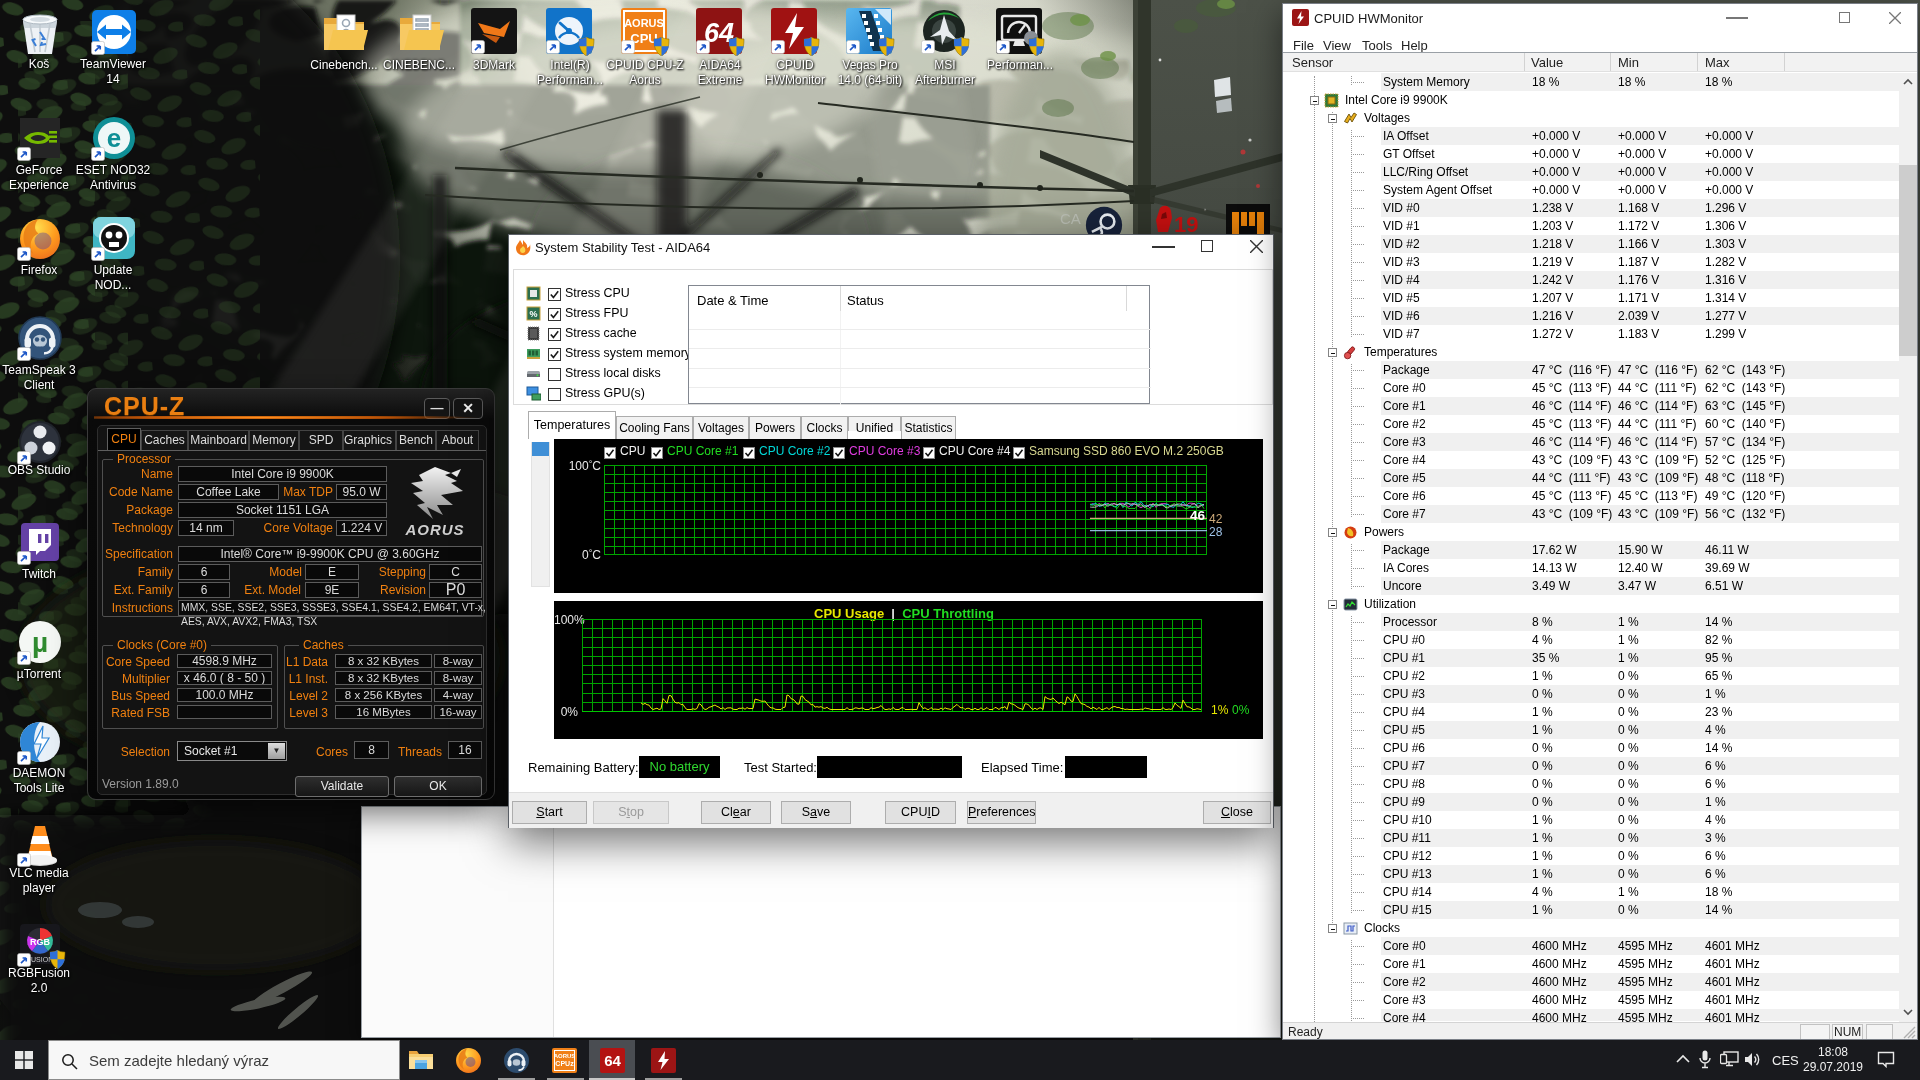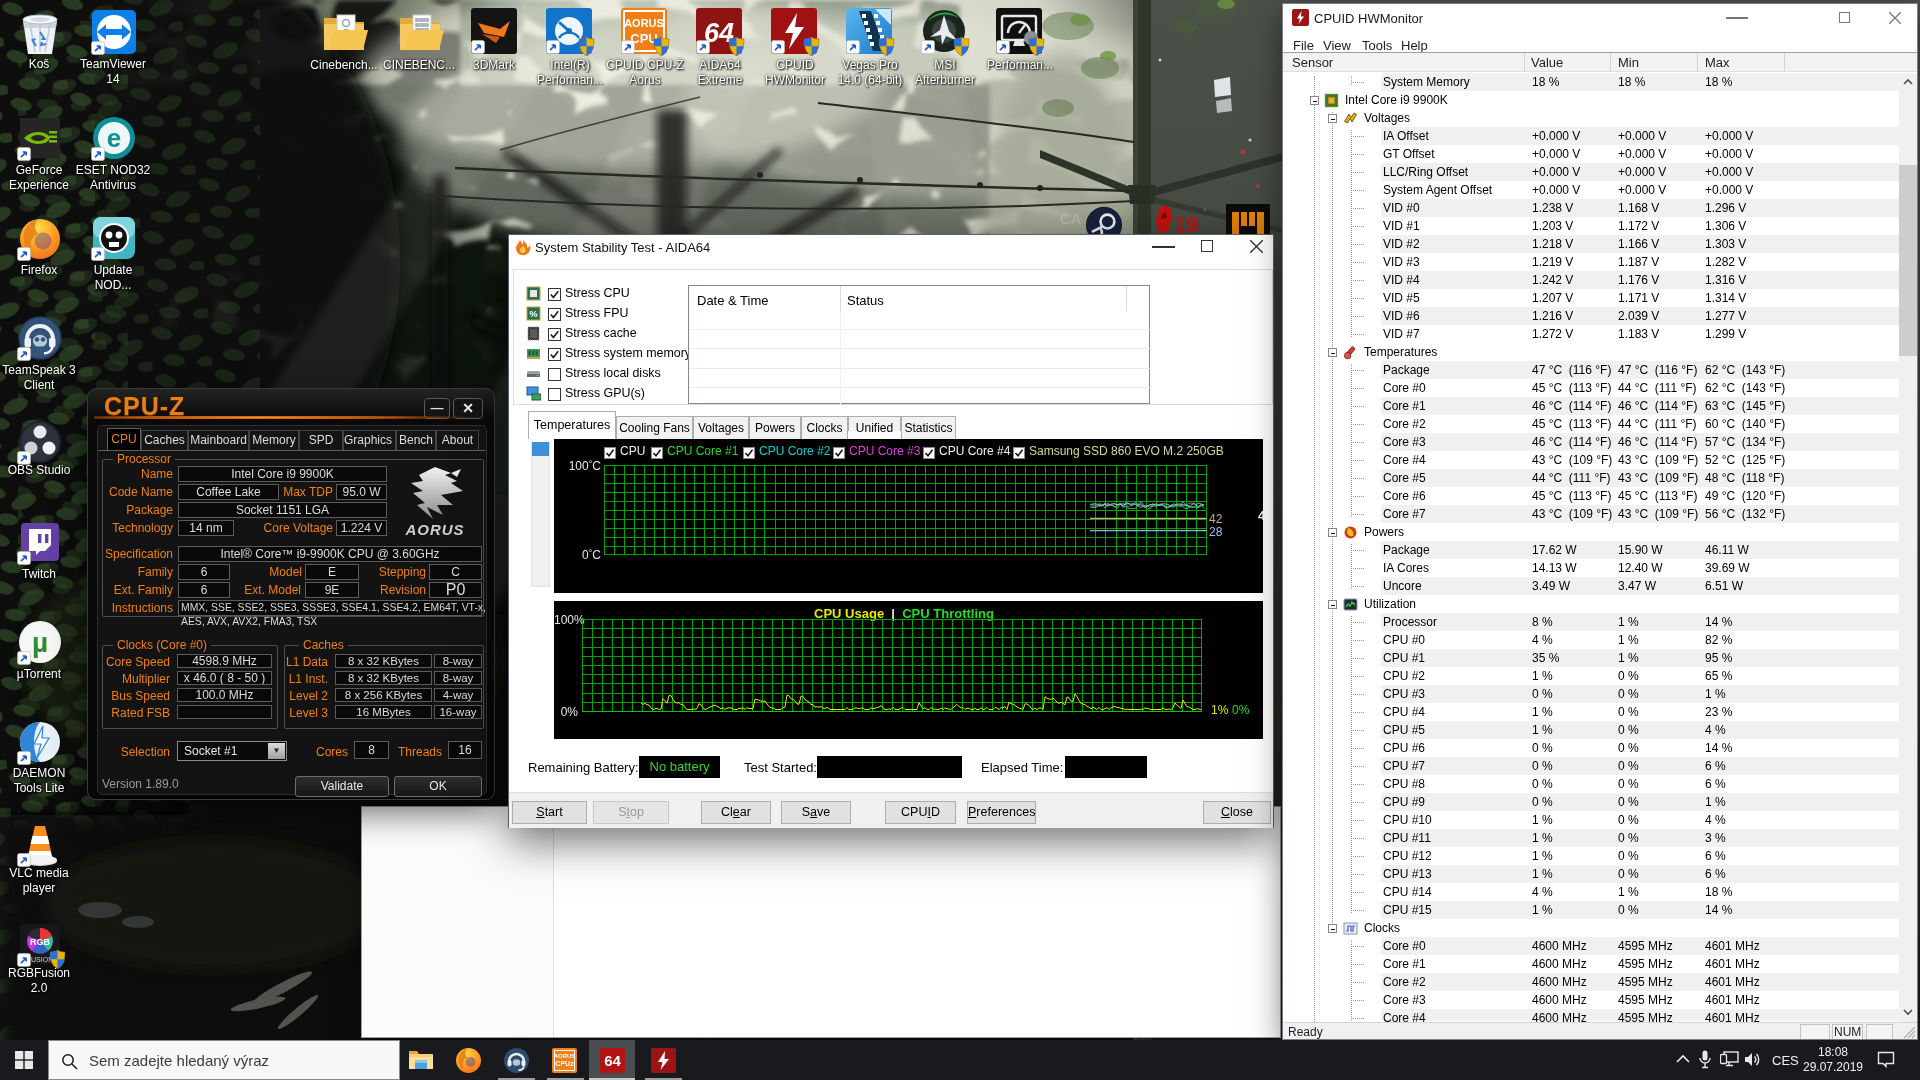--- a/index.html
+++ b/index.html
@@ -809,21 +809,21 @@
       <div class="abs" style="left:50px; top:26px; width:603px; height:90px;background-image:repeating-linear-gradient(to right, #00a400 0px, #00a400 1px, transparent 1px, transparent 10.03px),repeating-linear-gradient(to bottom, #00a400 0px, #00a400 1px, transparent 1px, transparent 8.95px);border-right:1px solid #00a400; border-bottom:1px solid #00a400;"></div>
       <svg class="abs" style="left:0; top:0;" width="709" height="154" viewBox="0 0 709 154">
         <polyline points="536.0,65.6 539.0,64.7 542.0,67.3 545.0,64.3 548.0,66.7 551.0,65.8 554.0,64.2 557.0,66.5 560.0,64.1 563.0,66.2 566.0,64.3 569.0,64.4 572.0,66.1 575.0,68.2 578.0,64.5 581.0,65.1 584.0,67.2 587.0,68.8 590.0,66.9 593.0,66.0 596.0,69.0 599.0,64.1 602.0,68.4 605.0,65.4 608.0,64.7 611.0,64.5 614.0,65.5 617.0,68.1 620.0,64.8 623.0,66.9 626.0,67.2 629.0,65.8 632.0,66.7 635.0,64.2 638.0,64.2 641.0,65.0 644.0,67.4 647.0,66.1 650.0,65.5" stroke="#e03ce0" stroke-width="0.9" fill="none"></polyline>
         <polyline points="536.0,66.0 539.0,65.2 542.0,64.2 545.0,67.4 548.0,66.8 551.0,63.9 554.0,66.0 557.0,65.7 560.0,67.9 563.0,67.0 566.0,64.1 569.0,68.6 572.0,63.1 575.0,65.0 578.0,67.1 581.0,63.3 584.0,65.4 587.0,62.6 590.0,66.6 593.0,67.2 596.0,66.0 599.0,67.9 602.0,64.3 605.0,66.7 608.0,66.1 611.0,66.0 614.0,65.2 617.0,67.7 620.0,68.3 623.0,65.3 626.0,66.6 629.0,62.7 632.0,66.8 635.0,66.4 638.0,68.7 641.0,67.6 644.0,64.1 647.0,64.8 650.0,66.6" stroke="#00d8d8" stroke-width="0.9" fill="none"></polyline>
         <polyline points="536.0,64.8 539.0,67.3 542.0,65.6 545.0,65.4 548.0,65.0 551.0,69.0 554.0,65.4 557.0,66.1 560.0,66.9 563.0,69.6 566.0,65.2 569.0,67.2 572.0,67.8 575.0,69.6 578.0,69.3 581.0,69.5 584.0,66.3 587.0,67.0 590.0,66.7 593.0,69.7 596.0,70.1 599.0,65.5 602.0,65.7 605.0,66.0 608.0,66.0 611.0,67.4 614.0,68.0 617.0,66.2 620.0,64.7 623.0,67.0 626.0,66.8 629.0,67.9 632.0,70.0 635.0,68.6 638.0,67.6 641.0,68.2 644.0,68.5 647.0,65.0 650.0,69.7" stroke="#22dd22" stroke-width="0.9" fill="none"></polyline>
         <polyline points="536.0,68.0 539.0,68.4 542.0,68.1 545.0,66.3 548.0,66.4 551.0,65.1 554.0,67.4 557.0,64.9 560.0,64.9 563.0,65.5 566.0,65.3 569.0,66.1 572.0,64.8 575.0,64.6 578.0,65.3 581.0,65.0 584.0,66.2 587.0,64.7 590.0,68.4 593.0,67.3 596.0,65.3 599.0,65.7 602.0,66.1 605.0,66.2 608.0,65.1 611.0,68.3 614.0,69.0 617.0,66.7 620.0,66.7 623.0,65.0 626.0,65.0 629.0,66.1 632.0,65.8 635.0,68.2 638.0,65.3 641.0,64.7 644.0,68.8 647.0,66.9 650.0,65.2" stroke="#cccccc" stroke-width="0.8" fill="none"></polyline>
         <line x1="536" y1="79.3" x2="653" y2="79.3" stroke="#cdaa7a" stroke-width="1.2"></line>
         <line x1="536" y1="91.6" x2="653" y2="91.6" stroke="#8fb8d8" stroke-width="1.2"></line>
       </svg>
       <div class="abs" style="left:655px; top:73px; font-size:12px; color:#cdaa7a;">42</div>
-      <div class="abs" style="left:704px; top:69px; font-size:13.5px; font-weight:bold; color:#fff;">46</div>
+      <div class="abs" style="left:636px; top:69px; font-size:13.5px; font-weight:bold; color:#fff;">46</div>
       <div class="abs" style="left:655px; top:86px; font-size:12px; color:#9fc3e8;">28</div>
     </div>
     <div class="abs" style="left:45px; top:366px; width:709px; height:138px; background:#000;">
       <div class="abs" style="left:0; top:5px; width:700px; text-align:center; font-size:13px; font-weight:bold;"><span style="color:#e8e800;">CPU Usage</span><span style="color:#e8e8e8;"> &nbsp;|&nbsp; </span><span style="color:#22dd22;">CPU Throttling</span></div>
       <div class="abs" style="left:0px; top:12px; width:24px; text-align:right; font-size:12px; color:#e8e8e8;">100%</div>
       <div class="abs" style="left:0px; top:104px; width:24px; text-align:right; font-size:12px; color:#e8e8e8;">0%</div>
       <div class="abs" style="left:28px; top:18px; width:620px; height:93px;background-image:repeating-linear-gradient(to right, #00a400 0px, #00a400 1px, transparent 1px, transparent 10px),repeating-linear-gradient(to bottom, #00a400 0px, #00a400 1px, transparent 1px, transparent 9.2px);border-right:1px solid #00a400; border-bottom:1px solid #00a400;"></div>
       <svg class="abs" style="left:0; top:0;" width="709" height="138" viewBox="0 0 709 138">
         <polyline points="87.0,101.9 89.0,103.4 91.0,102.4 93.0,103.7 95.0,104.1 97.0,107.0 99.0,108.5 101.0,107.8 103.0,107.2 105.0,108.5 107.0,107.9 109.0,97.6 111.0,99.8 113.0,102.3 115.0,94.5 117.0,94.7 119.0,98.2 121.0,101.3 123.0,102.1 125.0,101.6 127.0,103.7 129.0,103.4 131.0,106.7 133.0,108.5 135.0,108.5 137.0,108.5 139.0,107.8 141.0,108.4 143.0,107.5 145.0,102.6 147.0,103.8 149.0,106.8 151.0,108.5 153.0,108.0 155.0,106.3 157.0,105.8 159.0,104.9 161.0,104.0 163.0,105.4 165.0,106.2 167.0,108.0 169.0,106.6 171.0,108.5 173.0,107.0 175.0,106.9 177.0,106.8 179.0,108.2 181.0,108.5 183.0,108.5 185.0,107.2 187.0,107.4 189.0,106.8 191.0,108.3 193.0,106.6 195.0,107.6 197.0,107.5 199.0,107.5 201.0,98.1 203.0,98.6 205.0,99.2 207.0,100.1 209.0,100.3 211.0,100.0 213.0,102.9 215.0,105.4 217.0,106.9 219.0,106.9 221.0,108.2 223.0,108.5 225.0,108.5 227.0,108.5 229.0,106.5 231.0,106.2 233.0,94.0 235.0,94.7 237.0,97.7 239.0,98.3 241.0,100.0 243.0,102.9 245.0,103.2 247.0,95.1 249.0,95.4 251.0,98.6 253.0,99.9 255.0,101.1 257.0,103.8 259.0,103.5 261.0,106.1 263.0,105.7 265.0,106.2 267.0,105.6 269.0,107.0 271.0,107.4 273.0,106.3 275.0,107.9 277.0,108.5 279.0,108.5 281.0,108.5 283.0,108.5 285.0,108.5 287.0,108.5 289.0,108.5 291.0,108.5 293.0,106.6 295.0,108.5 297.0,108.5 299.0,108.3 301.0,106.9 303.0,107.0 305.0,107.8 307.0,107.1 309.0,107.0 311.0,108.5 313.0,108.5 315.0,108.5 317.0,106.7 319.0,107.6 321.0,107.3 323.0,106.5 325.0,106.2 327.0,104.5 329.0,106.8 331.0,108.5 333.0,108.5 335.0,107.9 337.0,108.5 339.0,106.4 341.0,108.3 343.0,108.5 345.0,108.5 347.0,107.0 349.0,106.5 351.0,108.5 353.0,108.5 355.0,108.5 357.0,108.3 359.0,108.5 361.0,108.5 363.0,108.5 365.0,101.6 367.0,104.9 369.0,107.5 371.0,106.8 373.0,108.3 375.0,108.5 377.0,106.5 379.0,108.3 381.0,108.1 383.0,108.3 385.0,108.5 387.0,107.0 389.0,108.5 391.0,106.8 393.0,107.7 395.0,108.0 397.0,108.5 399.0,106.5 401.0,105.1 403.0,103.4 405.0,105.5 407.0,106.9 409.0,106.5 411.0,108.5 413.0,107.3 415.0,107.3 417.0,108.5 419.0,108.5 421.0,107.3 423.0,108.5 425.0,108.5 427.0,106.7 429.0,108.5 431.0,108.0 433.0,106.5 435.0,108.5 437.0,108.5 439.0,108.5 441.0,106.4 443.0,107.1 445.0,108.5 447.0,106.7 449.0,106.7 451.0,105.6 453.0,108.5 455.0,101.1 457.0,102.8 459.0,103.1 461.0,104.3 463.0,106.0 465.0,107.1 467.0,107.7 469.0,108.5 471.0,102.8 473.0,103.0 475.0,104.2 477.0,107.0 479.0,108.5 481.0,107.1 483.0,108.5 485.0,107.0 487.0,106.9 489.0,108.5 491.0,95.6 493.0,97.2 495.0,98.0 497.0,98.5 499.0,96.9 501.0,99.3 503.0,100.9 505.0,102.6 507.0,101.1 509.0,102.4 511.0,103.8 513.0,95.8 515.0,97.1 517.0,100.1 519.0,100.6 521.0,92.9 523.0,95.7 525.0,99.2 527.0,102.6 529.0,103.0 531.0,103.7 533.0,105.5 535.0,106.0 537.0,107.8 539.0,106.3 541.0,107.3 543.0,108.5 545.0,106.3 547.0,108.5 549.0,108.5 551.0,107.5 553.0,106.7 555.0,108.5 557.0,106.9 559.0,105.8 561.0,105.5 563.0,106.5 565.0,106.4 567.0,107.5 569.0,107.6 571.0,108.5 573.0,108.1 575.0,108.5 577.0,108.5 579.0,108.5 581.0,108.5 583.0,108.5 585.0,108.5 587.0,108.1 589.0,108.5 591.0,106.9 593.0,107.5 595.0,107.8 597.0,108.5 599.0,108.5 601.0,108.5 603.0,108.5 605.0,108.5 607.0,108.5 609.0,106.6 611.0,108.4 613.0,108.5 615.0,108.0 617.0,108.5 619.0,106.8 621.0,101.9 623.0,104.3 625.0,105.6 627.0,107.4 629.0,99.1 631.0,102.5 633.0,105.8 635.0,105.9 637.0,107.1 639.0,108.5 641.0,108.5 643.0,107.7 645.0,108.1 647.0,108.5" stroke="#e8e800" stroke-width="1" fill="none"></polyline>
         <line x1="28" y1="110.5" x2="648" y2="110.5" stroke="#00c800" stroke-width="1.2"></line>

